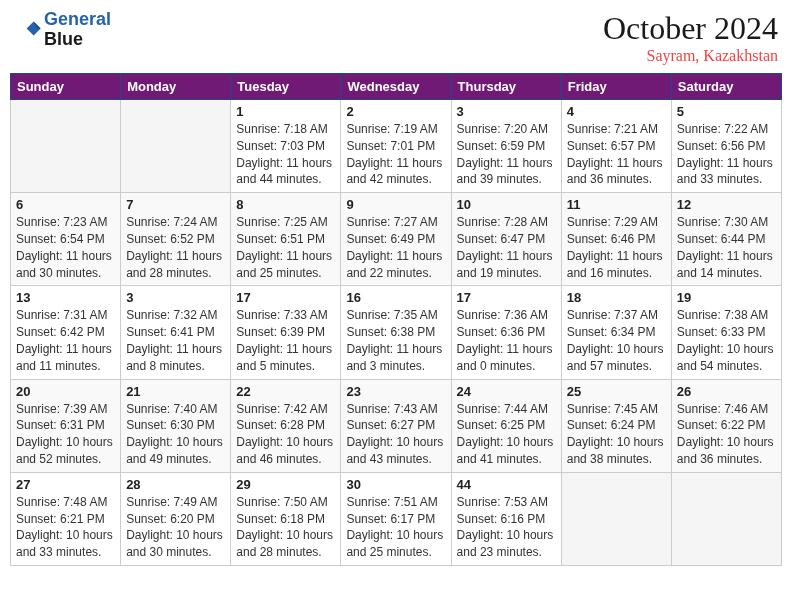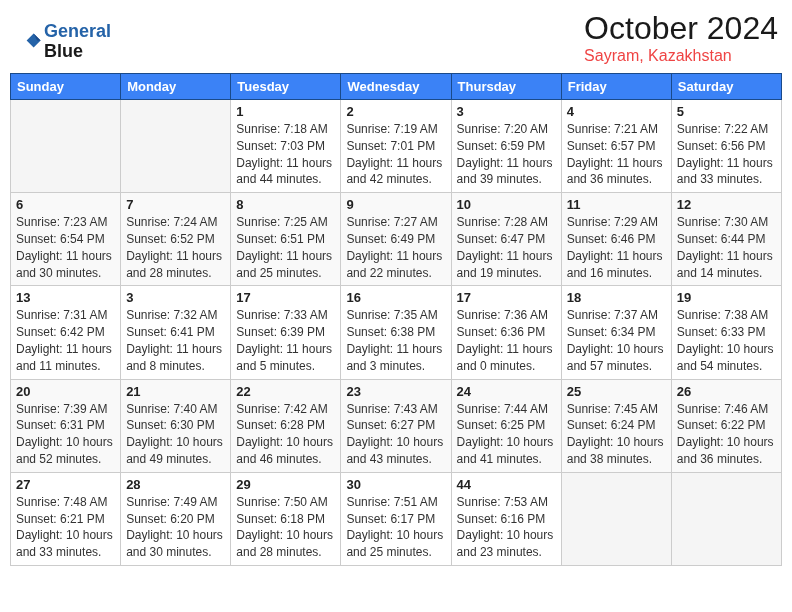--- a/index.html
+++ b/index.html
@@ -13,55 +13,55 @@
     .header {
       display: flex;
       justify-content: space-between;
       align-items: flex-start;
       margin-bottom: 8px;
       padding: 0 4px;
     }
     .logo {
       display: flex;
       align-items: center;
-      margin-top: 12px;
     }
     .logo-text {
       display: flex;
       flex-direction: column;
       font-size: 18px;
       font-weight: bold;
       line-height: 1.1;
       color: #1a1a1a;
     }
     .logo-text span.blue { color: #2563a8; }
     .logo-icon {
       width: 28px;
       height: 28px;
       margin-right: 2px;
     }
     .title-area {
-      text-align: left;
+      text-align: right;
+      font-family: Liberation Serif, serif;
     }
     .month-title {
       font-size: 32px;
       font-weight: normal;
       color: #1a1a1a;
     }
     .subtitle {
       font-size: 16px;
       color: #ef4444;
     }
     table {
       width: 100%;
       border-collapse: collapse;
       table-layout: fixed;
     }
     th {
-      background-color: #3b82f6;
+      background-color: #701a75;
       color: #fff;
       text-align: left;
       padding: 5px 6px;
       font-size: 13px;
       font-weight: bold;
       border: 1px solid #1a4a8a;
     }
     td {
       vertical-align: top;
       padding: 4px 5px;

